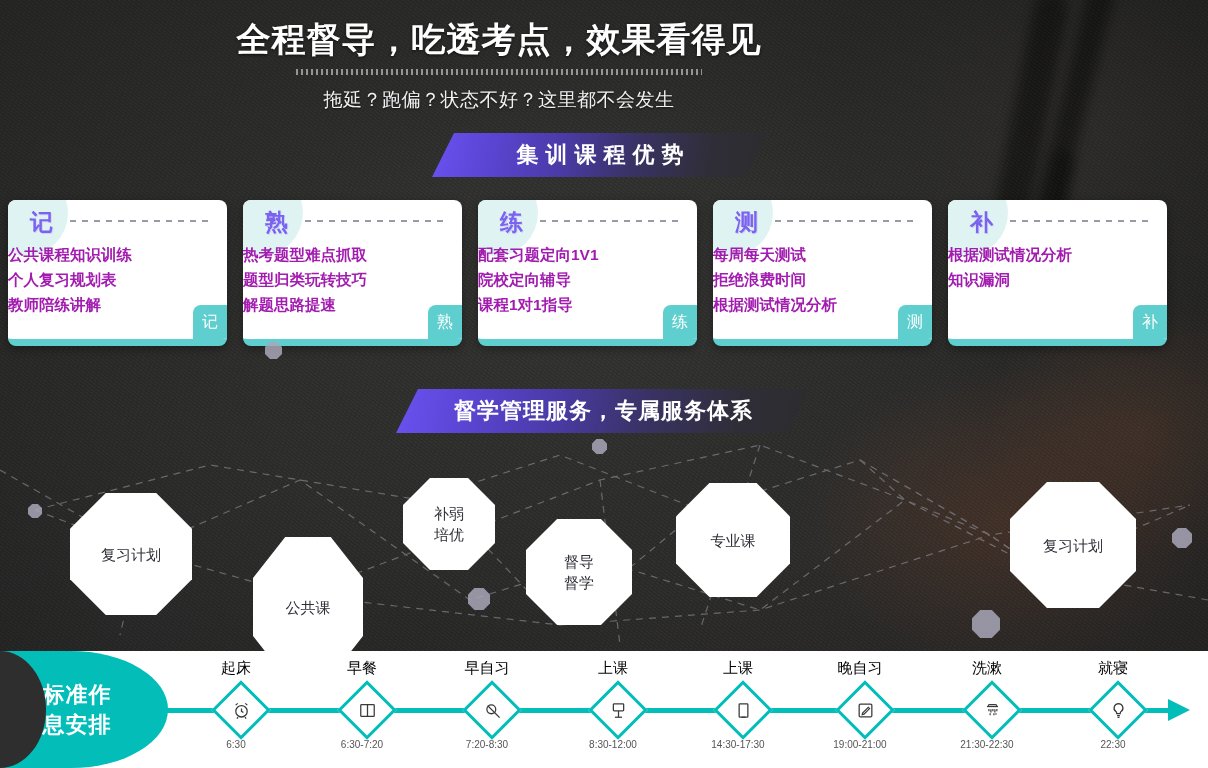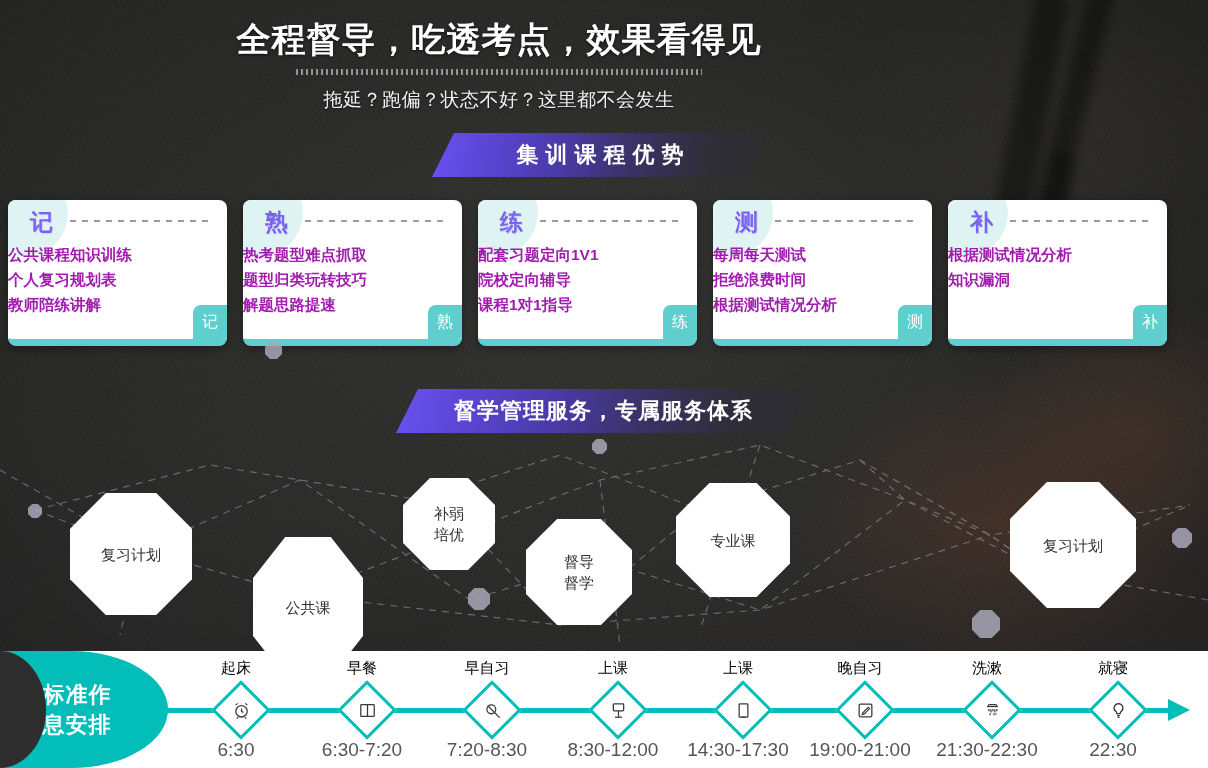--- a/index.html
+++ b/index.html
@@ -162,21 +162,21 @@
   .tl-dia {
     position:absolute; left:44px; top:38px; width:42px; height:42px;
     background:#ffffff; border:3px solid #03bdb9;
     transform:rotate(45deg);
   }
   .tl-ico {
     position:absolute; left:44px; top:38px; width:42px; height:42px;
     display:flex; align-items:center; justify-content:center;
     color:#3a3a3a;
   }
-  .tl-time { position:absolute; left:-10px; top:88px; width:140px; font-size:19px; color:#555; }
+  .tl-time { position:absolute; left:-10px; top:88px; width:140px; font-size:10px; color:#555; }
 </style>
 </head>
 <body>
 
 <div id="bg">
   <div class="streak s1"></div>
   <div class="streak s2"></div>
   <div class="streak s3"></div>
   <div class="noise"></div>
   <div class="vig"></div>

